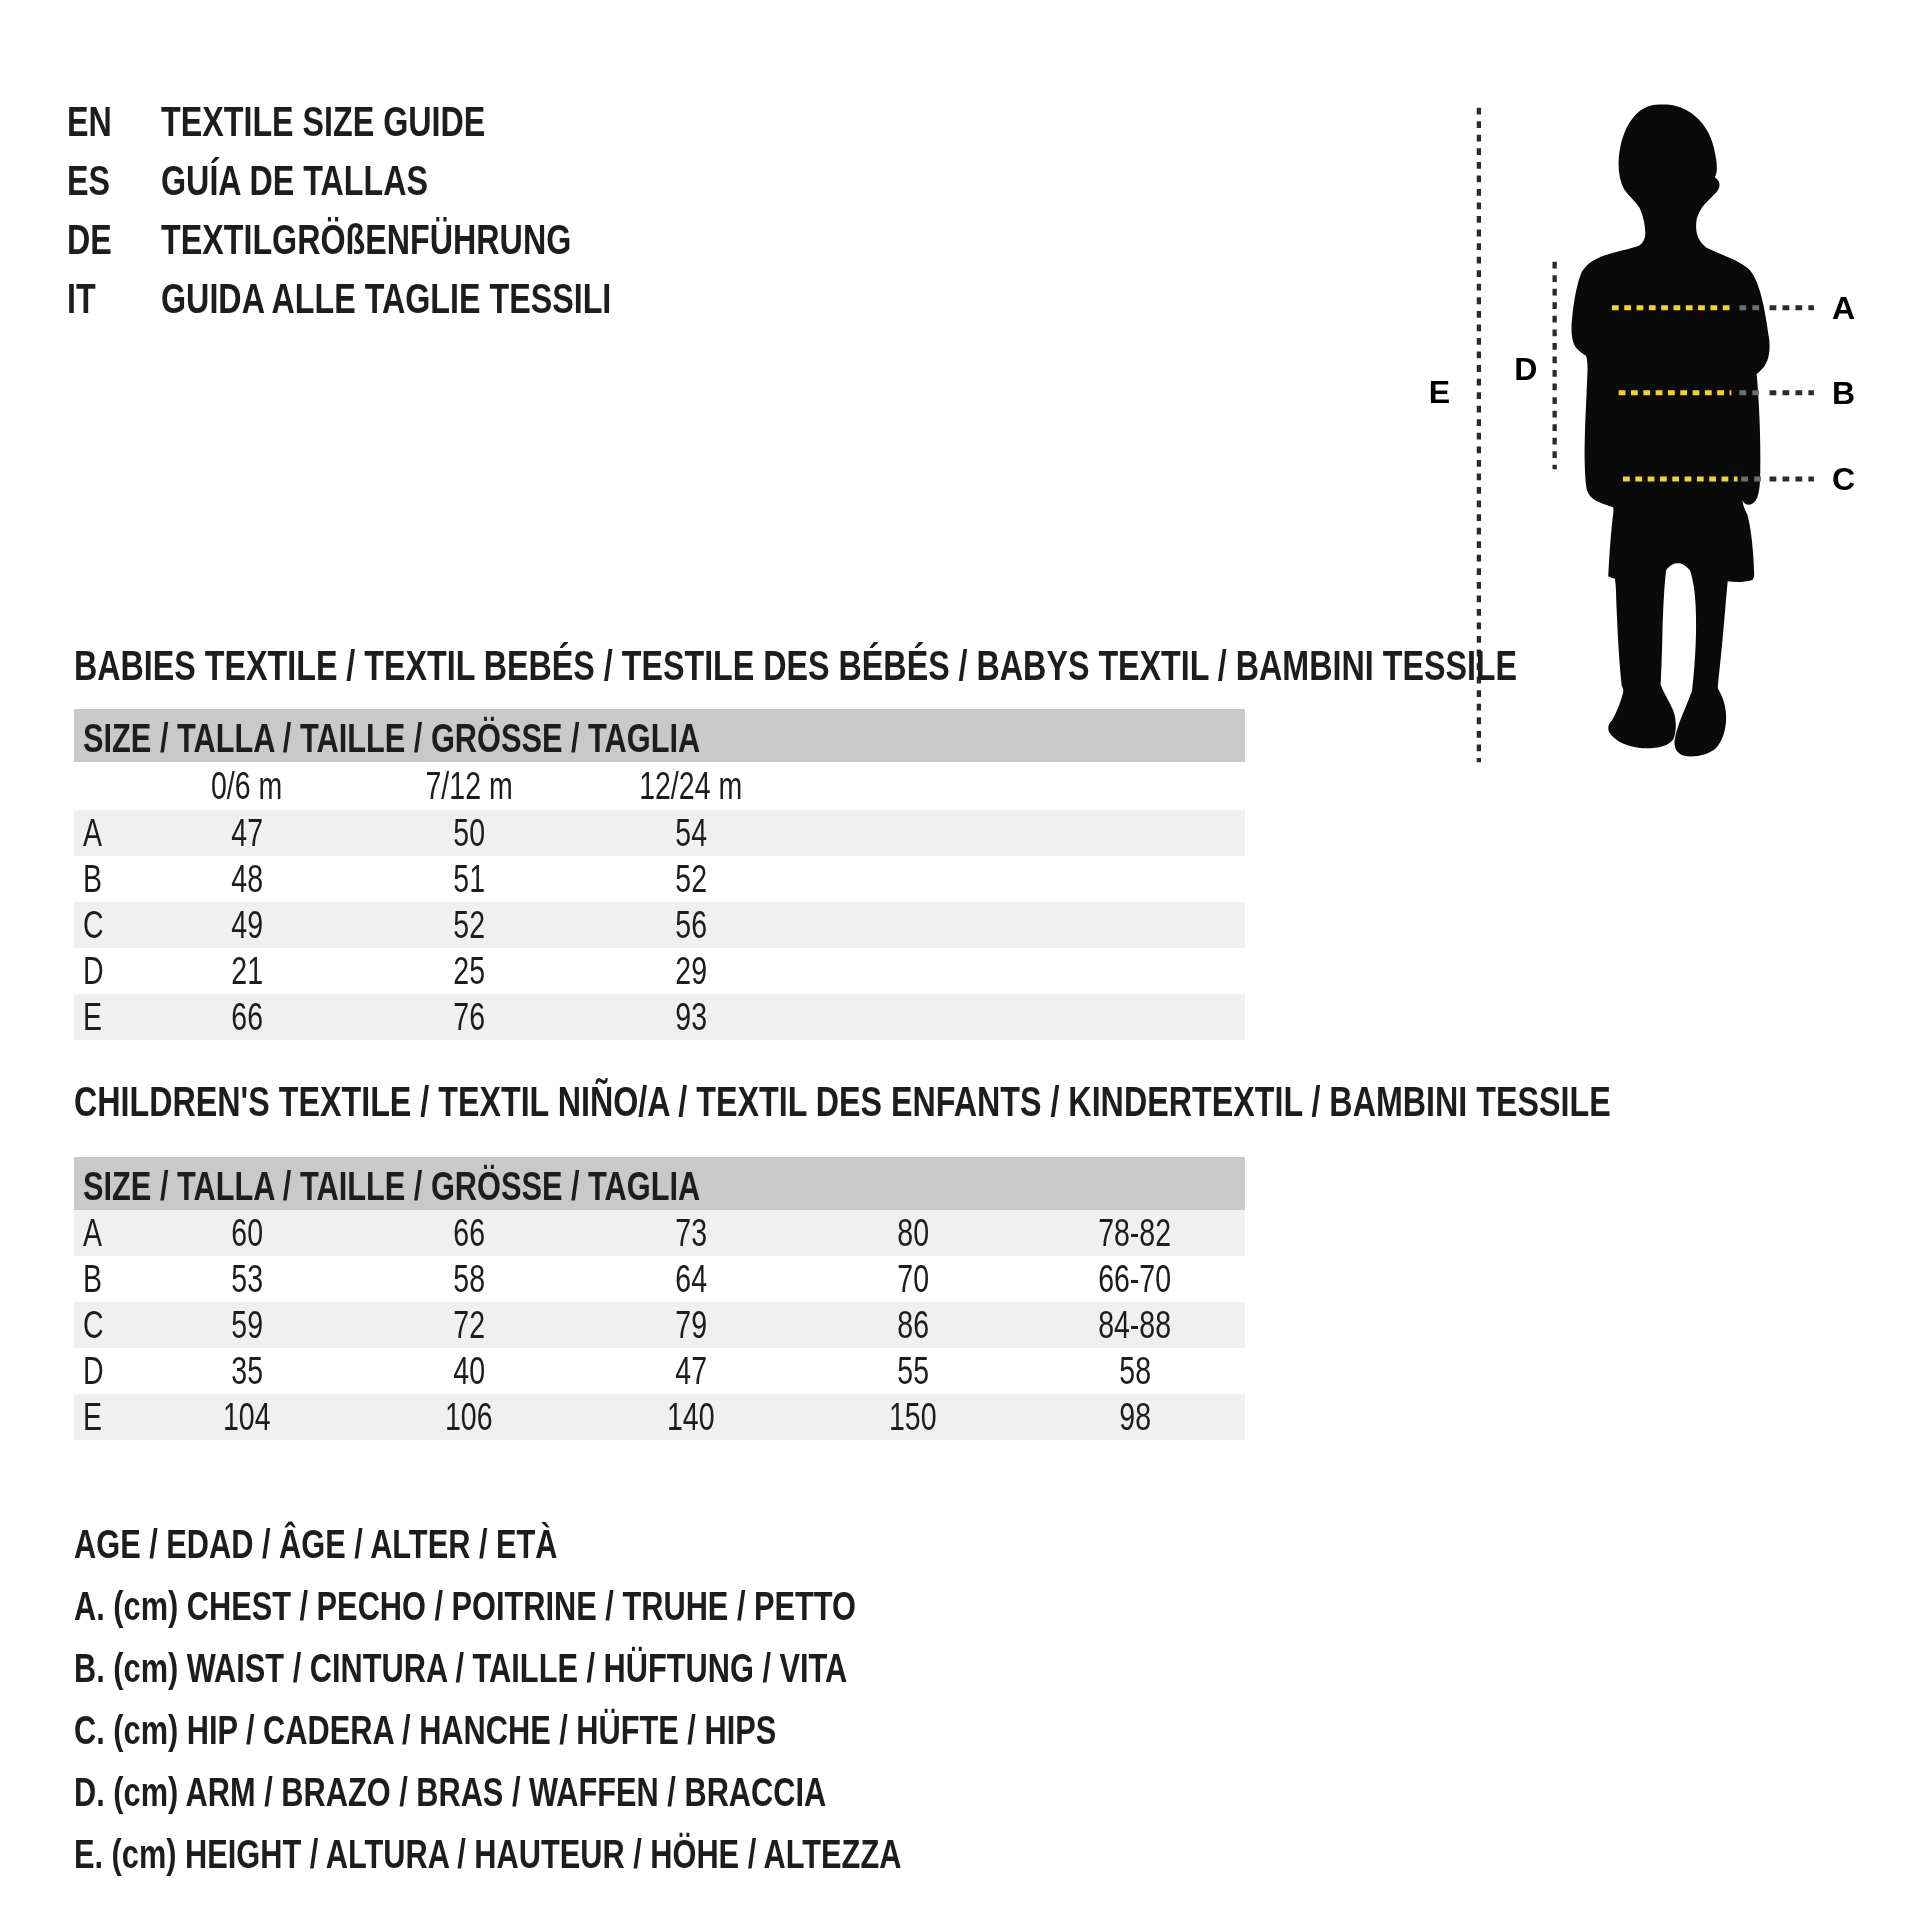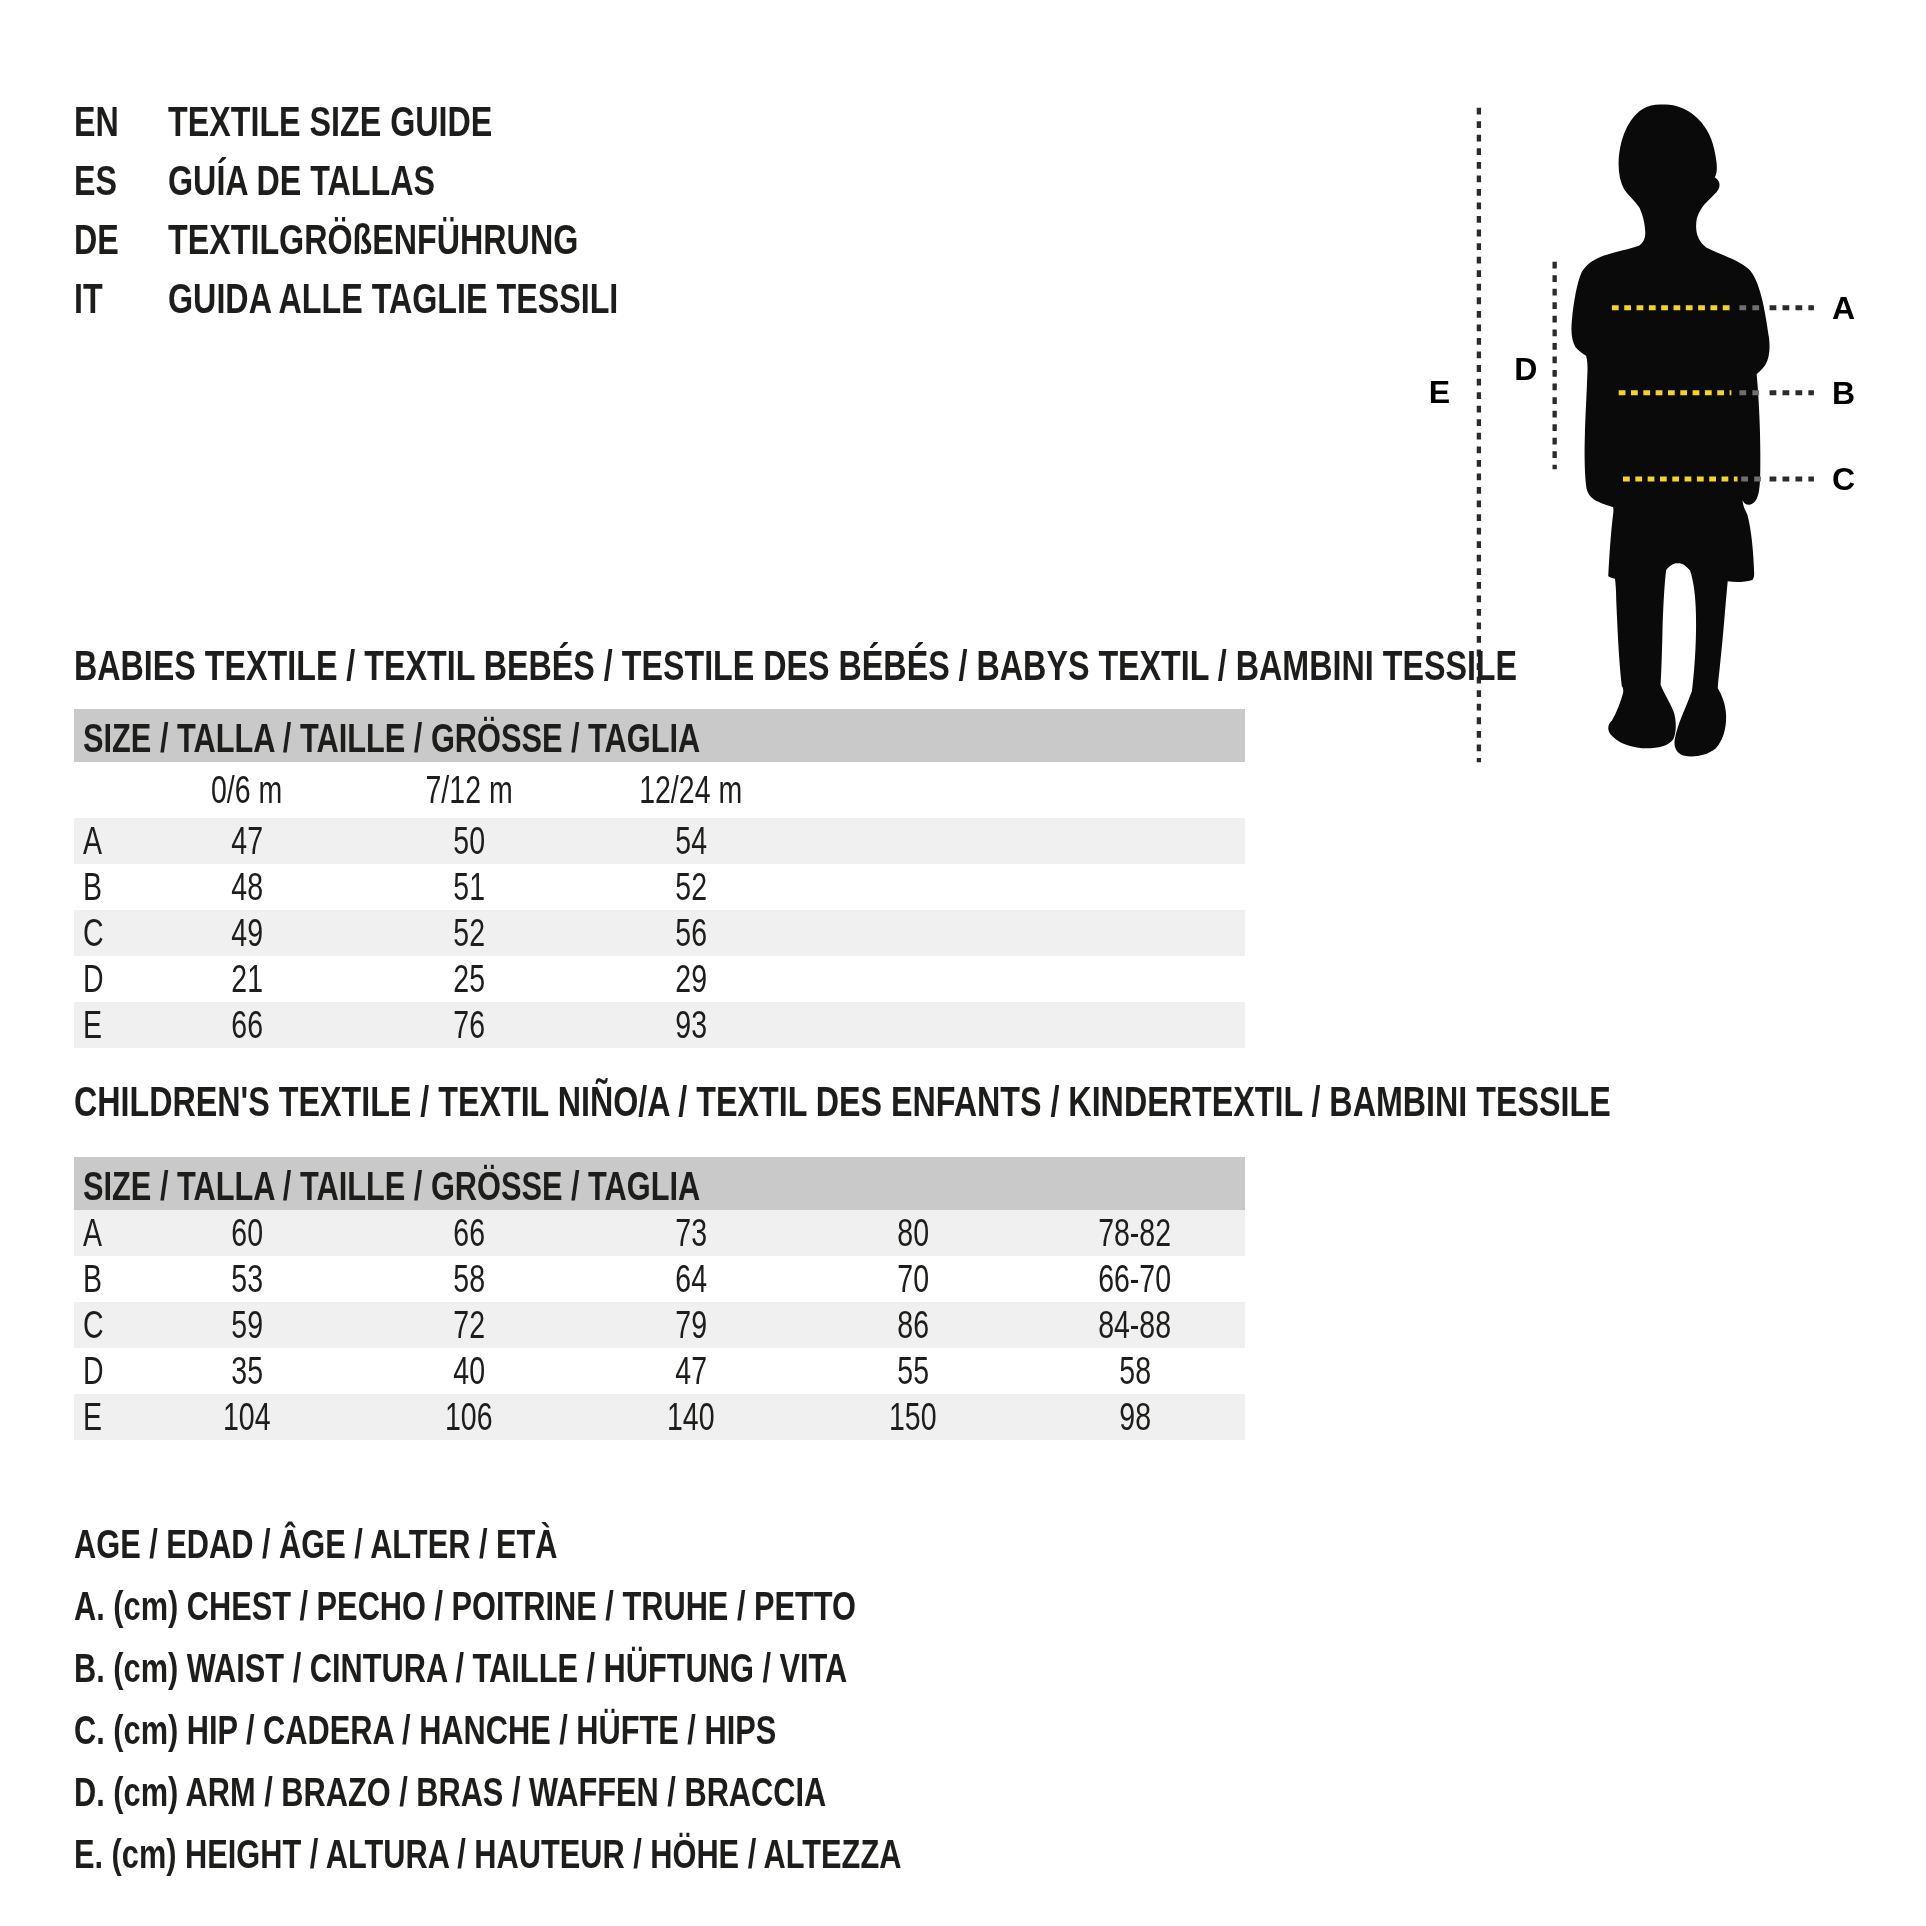--- a/index.html
+++ b/index.html
@@ -4,39 +4,39 @@
 <style>
   html,body{margin:0;padding:0;background:#ffffff;}
   .page{
     position:relative;width:1926px;height:1926px;background:#ffffff;
     font-family:"Liberation Sans", sans-serif;color:#1d1d1b;overflow:hidden;
   }
   .cond{display:inline-block;transform:scaleX(.75);transform-origin:0 50%;white-space:nowrap;}
   .cond-c{display:inline-block;transform:scaleX(.75);transform-origin:50% 50%;white-space:nowrap;}
 
   
-  .lang-block{position:absolute;left:74px;top:92px;}
+  .lang-block{position:absolute;left:67px;top:92px;}
   .lang-row{display:flex;align-items:center;height:59px;font-size:43px;font-weight:700;}
   .lang-code{width:94px;flex:0 0 94px;}
 
   
   .figure{position:absolute;left:1405px;top:49px;}
 
   
   .sec-title{position:absolute;left:74px;font-size:43px;font-weight:700;line-height:49px;}
   .title-babies{top:641px;}
   .title-children{top:1077px;}
 
   
   .size-table{position:absolute;left:74px;width:1171px;}
   .tbl-babies{top:709px;}
   .tbl-children{top:1157px;}
   .tbl-hdr{height:53px;background:#c9c9c9;display:flex;align-items:flex-end;
     padding-left:8.6px;box-sizing:border-box;font-size:41px;font-weight:700;}
-  .tbl-cols{height:56px;display:flex;align-items:center;font-size:38px;font-weight:400;}
+  .tbl-cols{height:48px;display:flex;align-items:center;font-size:38px;font-weight:400;}
   .tbl-row{height:46px;display:flex;align-items:center;font-size:38px;font-weight:400;}
   .stripe{background:#f0f0f0;}
   .cell-label{width:62px;flex:0 0 62px;padding-left:8.6px;box-sizing:border-box;}
   .cell{width:222px;flex:0 0 222px;text-align:center;}
 
   
   .legend{position:absolute;left:74px;top:1513px;}
   .legend-line{height:62px;display:flex;align-items:center;font-size:41px;font-weight:700;}
 
   

